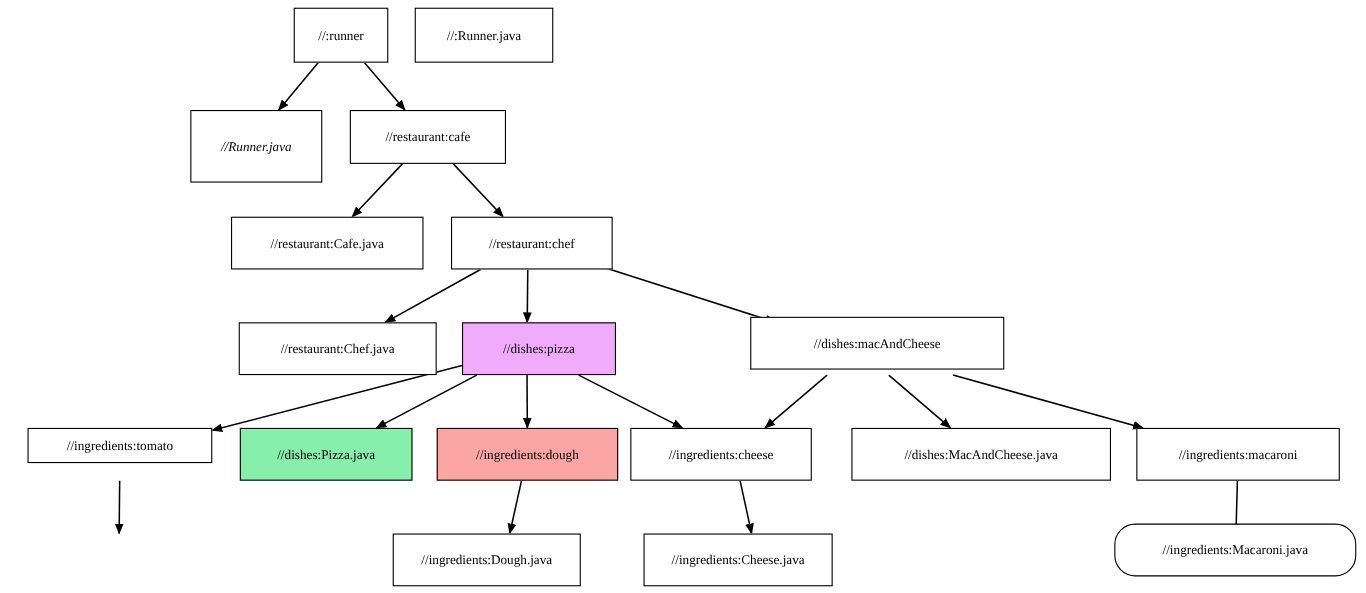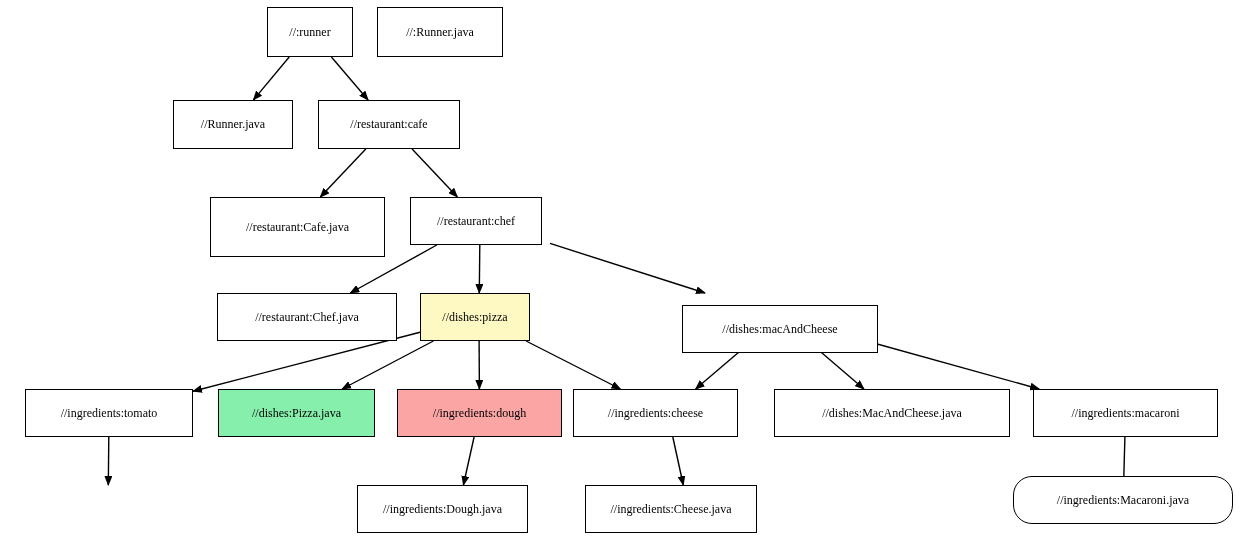--- a/index.html
+++ b/index.html
@@ -68,42 +68,42 @@
         <line x1="1124.9" y1="437.0" x2="1123.6" y2="485.0" stroke="#000000" stroke-width="1.4" marker-end="url(#arrowhead)"></line>
       </g>
   </svg>
 
 <div class="node" style="left: 267px; top: 7px; width: 86px; height: 50px; background: rgb(255, 255, 255); border-color: rgb(0, 0, 0);">
       <span>//:runner</span>
     </div>
     <div class="node" style="left: 377px; top: 7px; width: 126px; height: 50px; background: rgb(255, 255, 255); border-color: rgb(0, 0, 0);">
       <span>//:Runner.java</span>
     </div>
-    <div class="node" style="left: 173px; top: 100px; width: 120px; height: 49px; background: rgb(255, 255, 255); border-color: rgb(0, 0, 0);">
+    <div class="node" style="left: 173px; top: 100px; width: 120px; height: 66px; background: rgb(255, 255, 255); border-color: rgb(0, 0, 0); font-style: italic;">
       <span>//Runner.java</span>
     </div>
     <div class="node" style="left: 318px; top: 100px; width: 142px; height: 49px; background: rgb(255, 255, 255); border-color: rgb(0, 0, 0);">
       <span>//restaurant:cafe</span>
     </div>
-    <div class="node" style="left: 210px; top: 197px; width: 175px; height: 60px; background: rgb(255, 255, 255); border-color: rgb(0, 0, 0);">
+    <div class="node" style="left: 210px; top: 197px; width: 175px; height: 48px; background: rgb(255, 255, 255); border-color: rgb(0, 0, 0);">
       <span>//restaurant:Cafe.java</span>
     </div>
-    <div class="node" style="left: 410px; top: 197px; width: 132px; height: 48px; background: rgb(255, 255, 255); border-color: rgb(0, 0, 0);">
+    <div class="node" style="left: 410px; top: 197px; width: 147px; height: 48px; background: rgb(255, 255, 255); border-color: rgb(0, 0, 0);">
       <span>//restaurant:chef</span>
     </div>
     <div class="node" style="left: 217px; top: 293px; width: 180px; height: 48px; background: rgb(255, 255, 255); border-color: rgb(0, 0, 0); text-align: center;">
       <span>//restaurant:Chef.java</span>
     </div>
-    <div class="node" style="left: 420px; top: 293px; width: 110px; height: 48px; background: #fef9c3; border-color: rgb(0, 0, 0); justify-content: center;">
+    <div class="node" style="left: 420px; top: 293px; width: 140px; height: 48px; background: #f0abfc; border-color: rgb(0, 0, 0); justify-content: center;">
       <span>//dishes:pizza</span>
     </div>
-    <div class="node" style="left: 682px; top: 305px; width: 196px; height: 48px; background: rgb(255, 255, 255); border-color: rgb(0, 0, 0);">
+    <div class="node" style="left: 682px; top: 288px; width: 231px; height: 48px; background: rgb(255, 255, 255); border-color: rgb(0, 0, 0);">
       <span>//dishes:macAndCheese</span>
     </div>
-    <div class="node" style="left: 25px; top: 389px; width: 168px; height: 48px; background: rgb(255, 255, 255); border-color: rgb(0, 0, 0);">
+    <div class="node" style="left: 25px; top: 389px; width: 168px; height: 32px; background: rgb(255, 255, 255); border-color: rgb(0, 0, 0);">
       <span>//ingredients:tomato</span>
     </div>
     <div class="node" style="left: 218px; top: 389px; width: 157px; height: 48px; background: #86efac; border-color: rgb(0, 0, 0);">
       <span>//dishes:Pizza.java</span>
     </div>
     <div class="node" style="left: 397px; top: 389px; width: 165px; height: 48px; background: #fca5a5; border-color: rgb(0, 0, 0);">
       <span>//ingredients:dough</span>
     </div>
     <div class="node" style="left: 573px; top: 389px; width: 165px; height: 48px; background: rgb(255, 255, 255); border-color: rgb(0, 0, 0);">
       <span>//ingredients:cheese</span>

